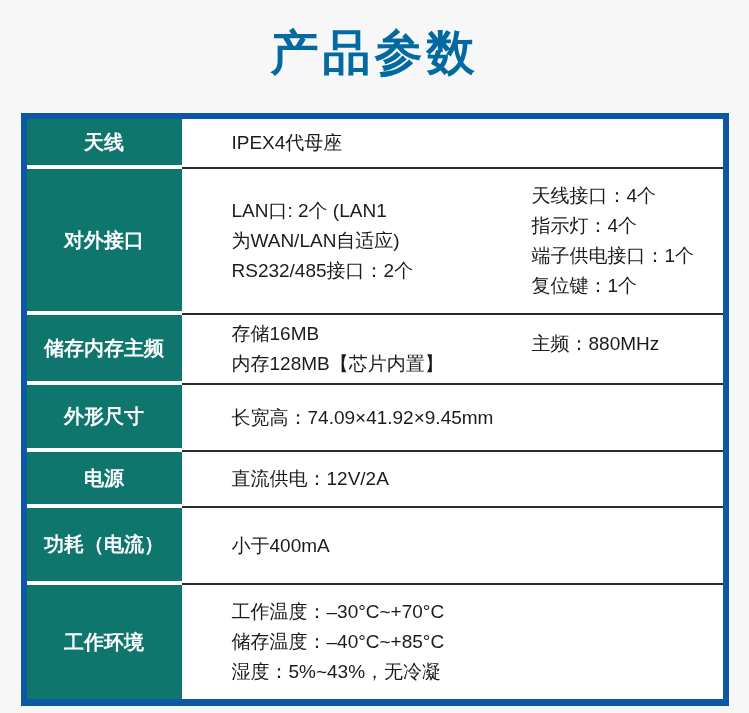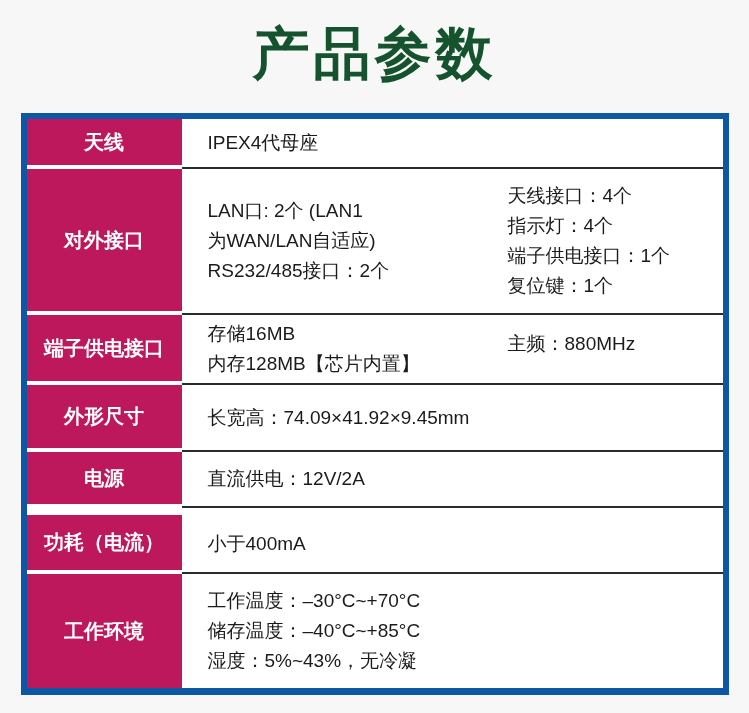--- a/index.html
+++ b/index.html
@@ -12,62 +12,62 @@
     background: #f7f7f7;
     font-family: "Liberation Sans", "DejaVu Sans", sans-serif;
     overflow: hidden;
   }
   .page-title {
     margin: 0;
     padding-top: 14px;
     height: 78px;
     line-height: 78px;
     text-align: center;
-    font-size: 57px;
+    font-size: 48px;
     font-weight: 800;
     letter-spacing: 4px;
-    color: #14532d;
+    color: #0369a1;
   }
   .spec-table {
     box-sizing: border-box;
     width: 708px;
     margin: 21px auto 0 auto;
     border: 6px solid #0d57a4;
     border-bottom-width: 7px;
     background: #ffffff;
   }
   .spec-row {
     display: grid;
     grid-template-columns: 155px 1fr;
   }
   .h1 { height: 50px; }
   .h2 { height: 146px; }
   .h3 { height: 70px; }
   .h4 { height: 67px; }
   .h5 { height: 56px; }
-  .h6 { height: 59px; margin-top: 7px; }
+  .h6 { height: 77px; }
   .h7 { height: 114px; }
   .label-cell {
     box-sizing: border-box;
-    background: #be185d;
+    background: #0f766e;
     color: #ffffff;
     font-size: 20px;
     font-weight: 700;
     display: flex;
     align-items: center;
     justify-content: center;
     border-bottom: 4px solid #ffffff;
     text-align: center;
   }
   .content-cell {
     box-sizing: border-box;
     background: #ffffff;
     display: flex;
     align-items: center;
-    padding-left: 26px;
+    padding-left: 50px;
     padding-right: 10px;
     border-bottom: 2px solid #2b2b2b;
     font-size: 19px;
     line-height: 30px;
     color: #1b1b1b;
     font-weight: 500;
   }
   .spec-row:last-child .label-cell,
   .spec-row:last-child .content-cell {
     border-bottom: none;
@@ -104,21 +104,21 @@
       <div class="sub-col-b">
         <div>天线接口：4个</div>
         <div>指示灯：4个</div>
         <div>端子供电接口：1个</div>
         <div>复位键：1个</div>
       </div>
     </div>
   </div>
 
   <div class="spec-row h3">
-    <div class="label-cell">端子供电接口</div>
+    <div class="label-cell">储存内存主频</div>
     <div class="content-cell">
       <div class="sub-col-a">
         <div>存储16MB</div>
         <div>内存128MB【芯片内置】</div>
       </div>
       <div class="sub-col-b align-first-line">
         <div>主频：880MHz</div>
       </div>
     </div>
   </div>

